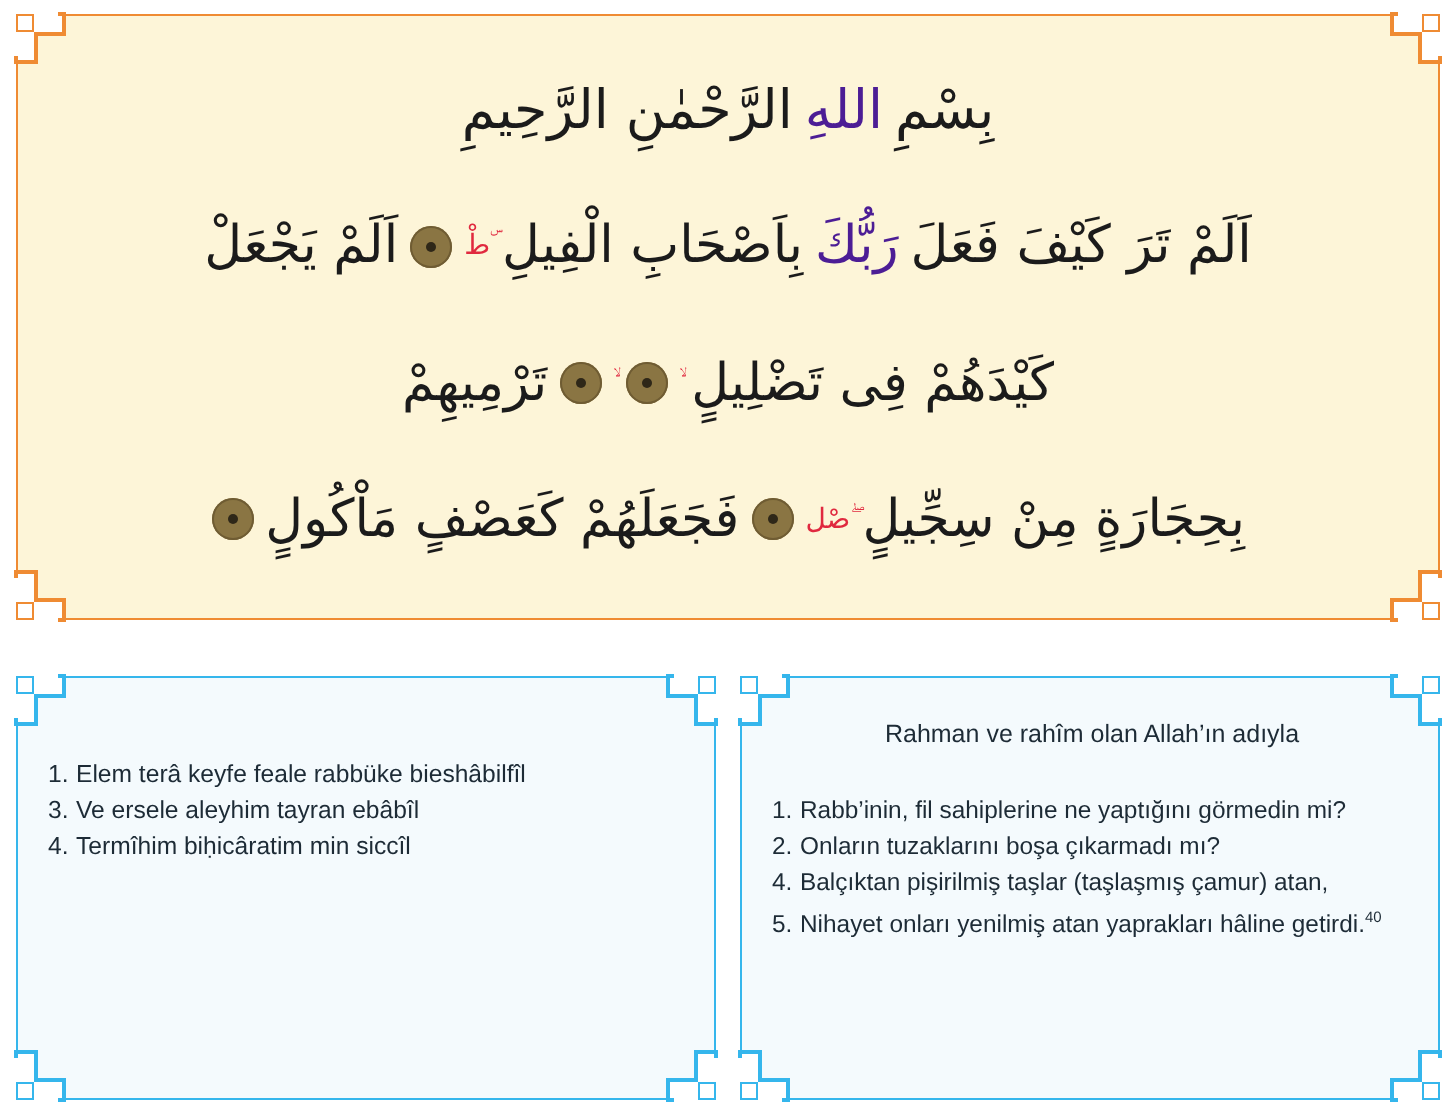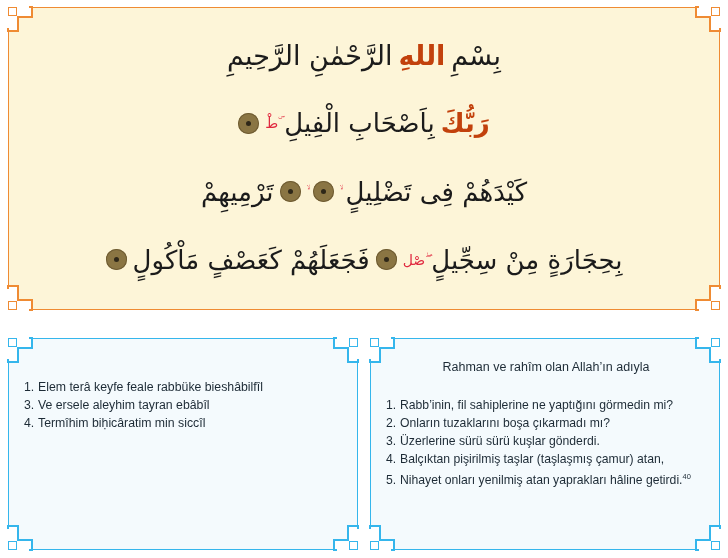--- a/index.html
+++ b/index.html
@@ -54,21 +54,21 @@
     white-space:nowrap;
     margin:0;
     padding:6px 0;
     display:flex;
     align-items:center;
     justify-content:center;
     gap:6px;
     flex:1;
   }
   .aline .seg{white-space:nowrap;}
-  .red{color:#c2410c;font-weight:bold;}
+  .red{color:#4c1d95;}
   .bism{font-size:27px;}
   .ayah-mark{
     display:inline-block;
     width:21px;height:21px;
     border-radius:50%;
     background:#8a7543;
     box-shadow:inset 0 0 0 1px #6f5c33;
     position:relative;
     flex:0 0 auto;
     vertical-align:middle;
@@ -182,26 +182,28 @@
   </div>
 
   <div id="quran-inner">
     <div class="aline bism">
       <span class="seg">بِسْمِ </span>
         <span class="seg red">اللهِ</span>
         <span class="seg"> الرَّحْمٰنِ الرَّحِيمِ</span>
     </div>
 
     <div class="aline">
+      <span class="seg">اَلَمْ تَرَ كَيْفَ فَعَلَ </span>
         <span class="seg red">رَبُّكَ</span>
         <span class="seg"> بِاَصْحَابِ الْفِيلِ</span>
         <span class="waqf">ۜطْ</span>
         <span class="ayah-mark">
           <span class="ayah-num">١</span>
         </span>
+        <span class="seg"> اَلَمْ يَجْعَلْ</span>
     </div>
 
     <div class="aline">
       <span class="seg">كَيْدَهُمْ فِى تَضْلِيلٍ</span>
         <span class="waqf">ۙ</span>
         <span class="ayah-mark">
           <span class="ayah-num">٢</span>
         </span>
         <span class="waqf">ۙ</span>
         <span class="ayah-mark">
@@ -327,18 +329,17 @@
     <div class="stepv" style="right:24.4px;bottom:0px;height:11px;"></div>
     <div class="steph" style="right:0px;bottom:24.4px;width:11px;"></div>
     <div class="sq" style="right:1px;bottom:1px;"></div>
   </div>
 
   <div class="panel-inner">
     <p class="panel-head">Rahman ve rahîm olan Allah’ın adıyla</p>
     <ul class="panel-list">
       <li><span class="idx">1.</span><span>Rabb’inin, fil sahiplerine ne yaptığını görmedin mi?</span></li>
       <li><span class="idx">2.</span><span>Onların tuzaklarını boşa çıkarmadı mı?</span></li>
-      <li><span class="idx">3.</span><span>Üzerlerine sürü sürü kuşlar gönderdi.</span></li>
       <li><span class="idx">4.</span><span>Balçıktan pişirilmiş taşlar (taşlaşmış çamur) atan,</span></li>
       <li><span class="idx">5.</span><span>Nihayet onları yenilmiş atan yaprakları hâline getirdi.</span><sup class="fn">40</sup></li>
     </ul>
   </div>
 </div>
 
 </body></html>

